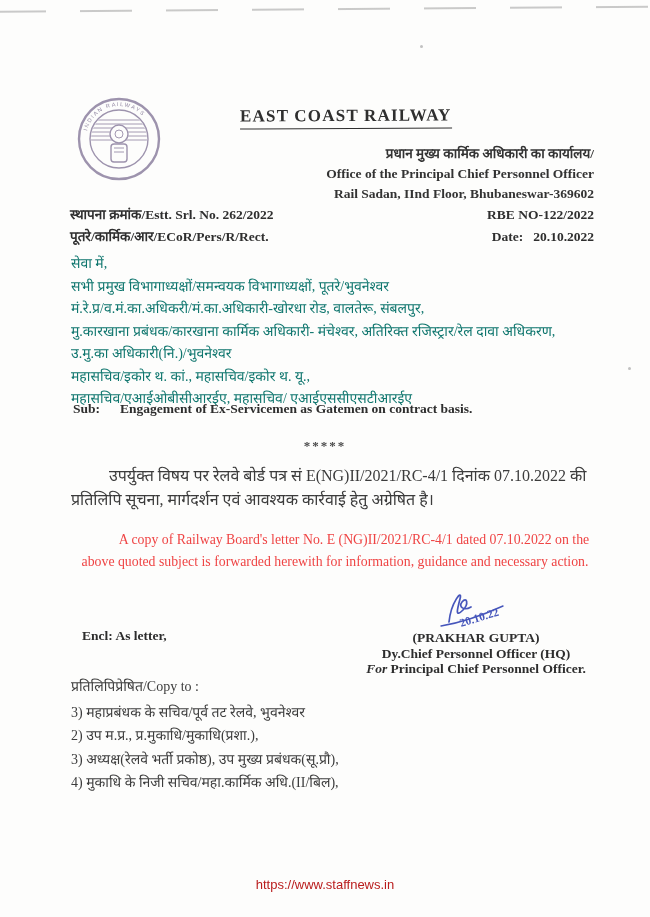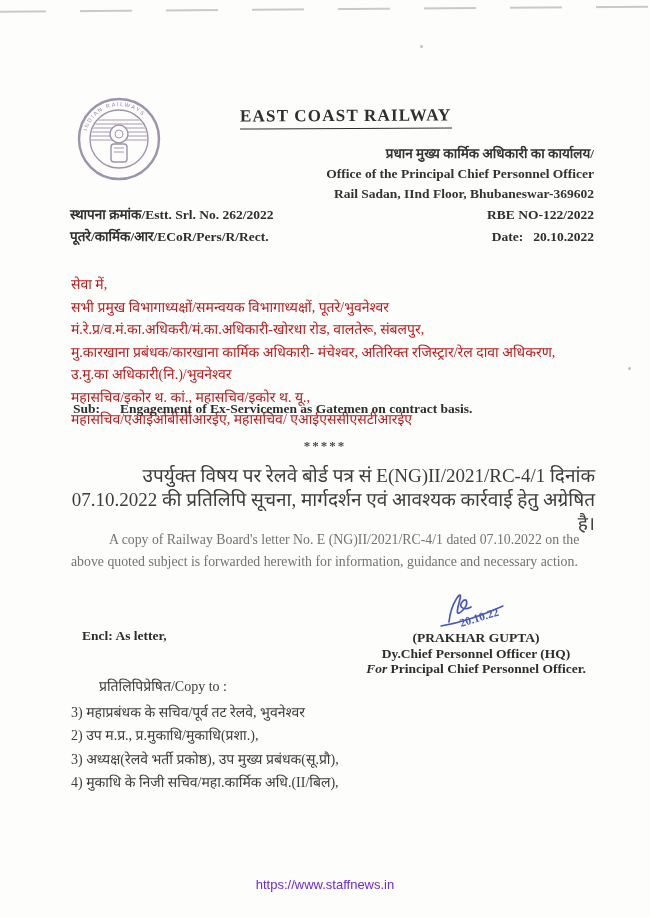--- a/index.html
+++ b/index.html
@@ -33,46 +33,46 @@
   }
 
   .refrow {
     position:absolute; top:204px; left:70px; right:56px;
     display:flex; justify-content:space-between;
     font-weight:bold; font-size:13.5px; line-height:22px; color:#2f2f2f;
   }
   .refrow .right { text-align:right; }
   .date-label { margin-right:10px; }
 
-  .addr { position:absolute; top:274px; left:71px; right:40px; font-size:14px; line-height:22.5px; color:#b91c1c; }
+  .addr { position:absolute; top:253px; left:71px; right:40px; font-size:14px; line-height:22.5px; color:#0f766e; }
 
   .subject { position:absolute; top:401px; left:73px; font-weight:bold; font-size:13.5px; color:#2d2d2d; }
   .subject-text { margin-left:20px; }
 
   .stars { position:absolute; top:438px; left:0; width:100%; text-align:center;
            font-weight:bold; font-size:13px; letter-spacing:2px; color:#4a4a4a; }
 
   .para-hi { position:absolute; top:464px; left:71px; width:524px;
-             font-size:19px; line-height:24px; text-indent:38px; color:#3c3c3c;text-align:right; }
+             font-size:16px; line-height:24px; text-indent:38px; color:#3c3c3c; }
   .para-en { position:absolute; top:529px; left:71px; width:528px;
-             font-size:13.8px; line-height:22px; text-indent:38px; color:#737373; }
+             font-size:13.8px; line-height:22px; text-indent:38px; color:#ef4444;text-align:center; }
 
   .sigblock { position:absolute; top:586px; left:348px; width:256px; text-align:center;
               font-weight:bold; font-size:13.5px; line-height:15.5px; color:#2d2d2d; }
   .sig-img { display:block; margin:0 auto -4px auto; }
   .sig-name { margin-top:2px; }
   .sig-for em { font-style:italic; }
 
   .encl { position:absolute; top:628px; left:82px; font-weight:bold; font-size:13.5px; color:#2d2d2d; }
 
   .copyto { position:absolute; top:675px; left:71px; font-size:14px; line-height:23.5px; color:#3c3c3c; }
-  .copyto .heading { margin-bottom:2px;margin-left:28px; }
+  .copyto .heading { margin-bottom:2px; }
 
   .footer { position:absolute; top:877px; left:0; width:100%; text-align:center;
-            font-family:"Liberation Sans","DejaVu Sans",sans-serif; font-size:13px; color:#6d28d9; }
+            font-family:"Liberation Sans","DejaVu Sans",sans-serif; font-size:13px; color:#b91c1c; }
 </style>
 </head>
 <body>
 
 <div class="page">
 
   <div class="scan-top"></div>
   <div class="speck" style="left:420px; top:45px;"></div>
   <div class="speck" style="left:628px; top:367px;"></div>
 

